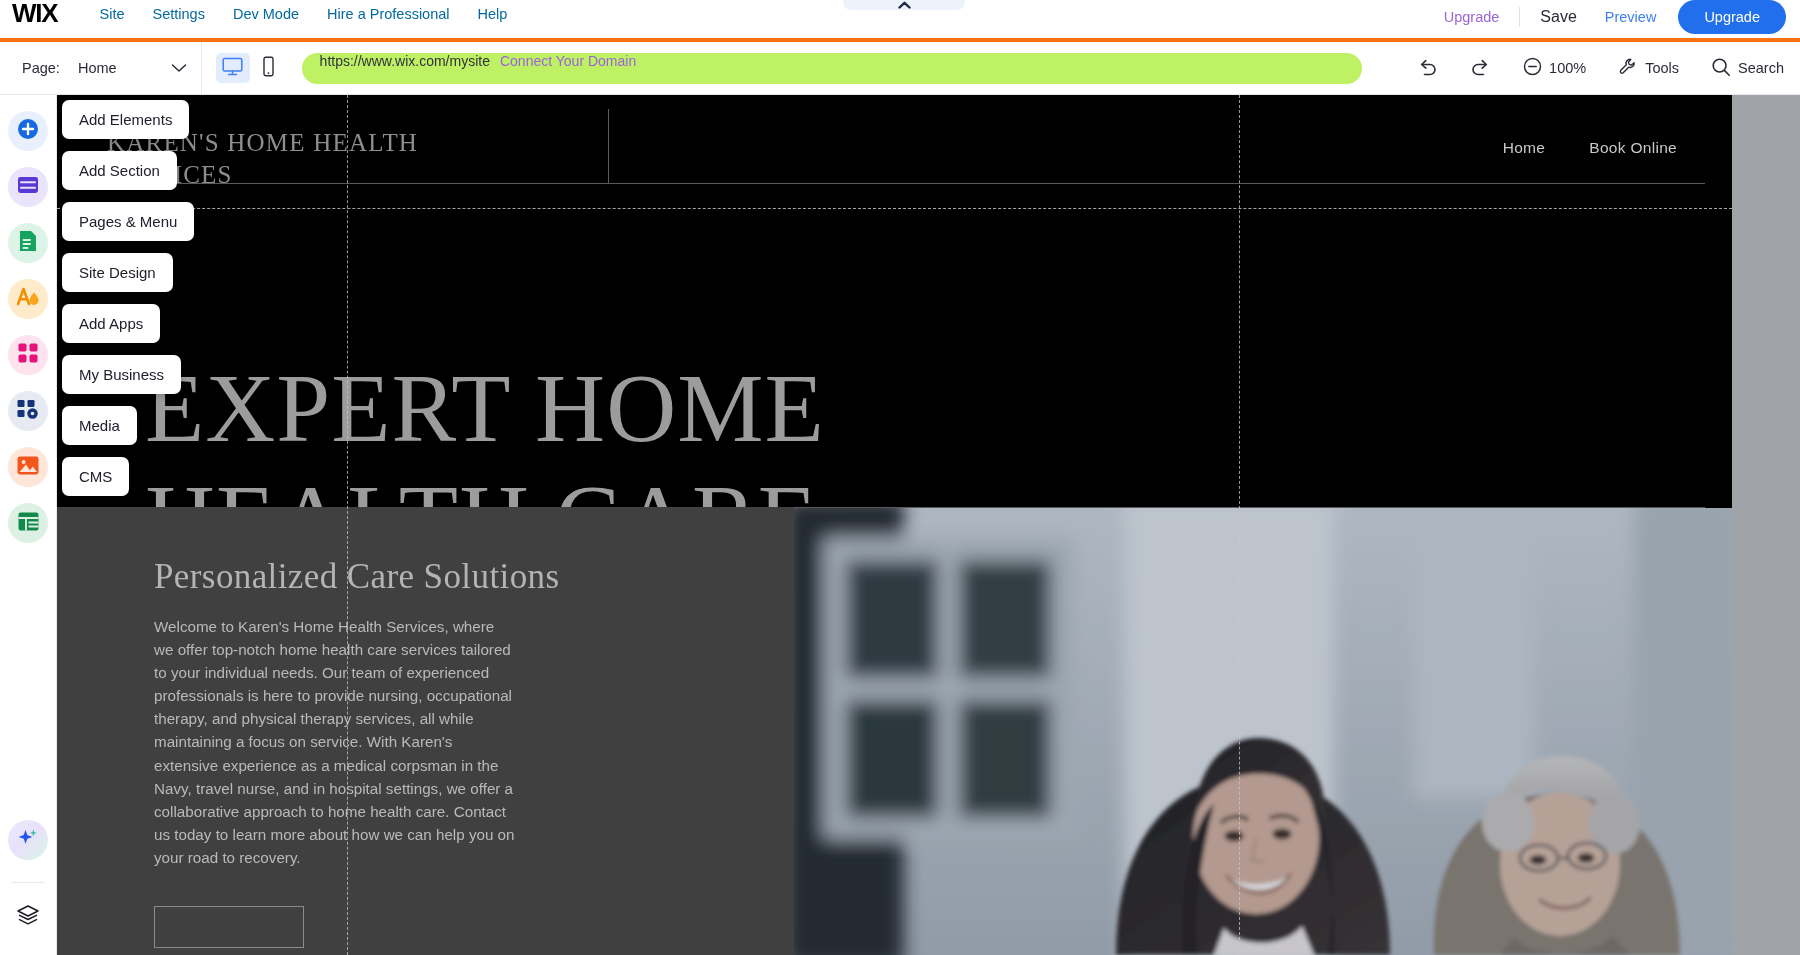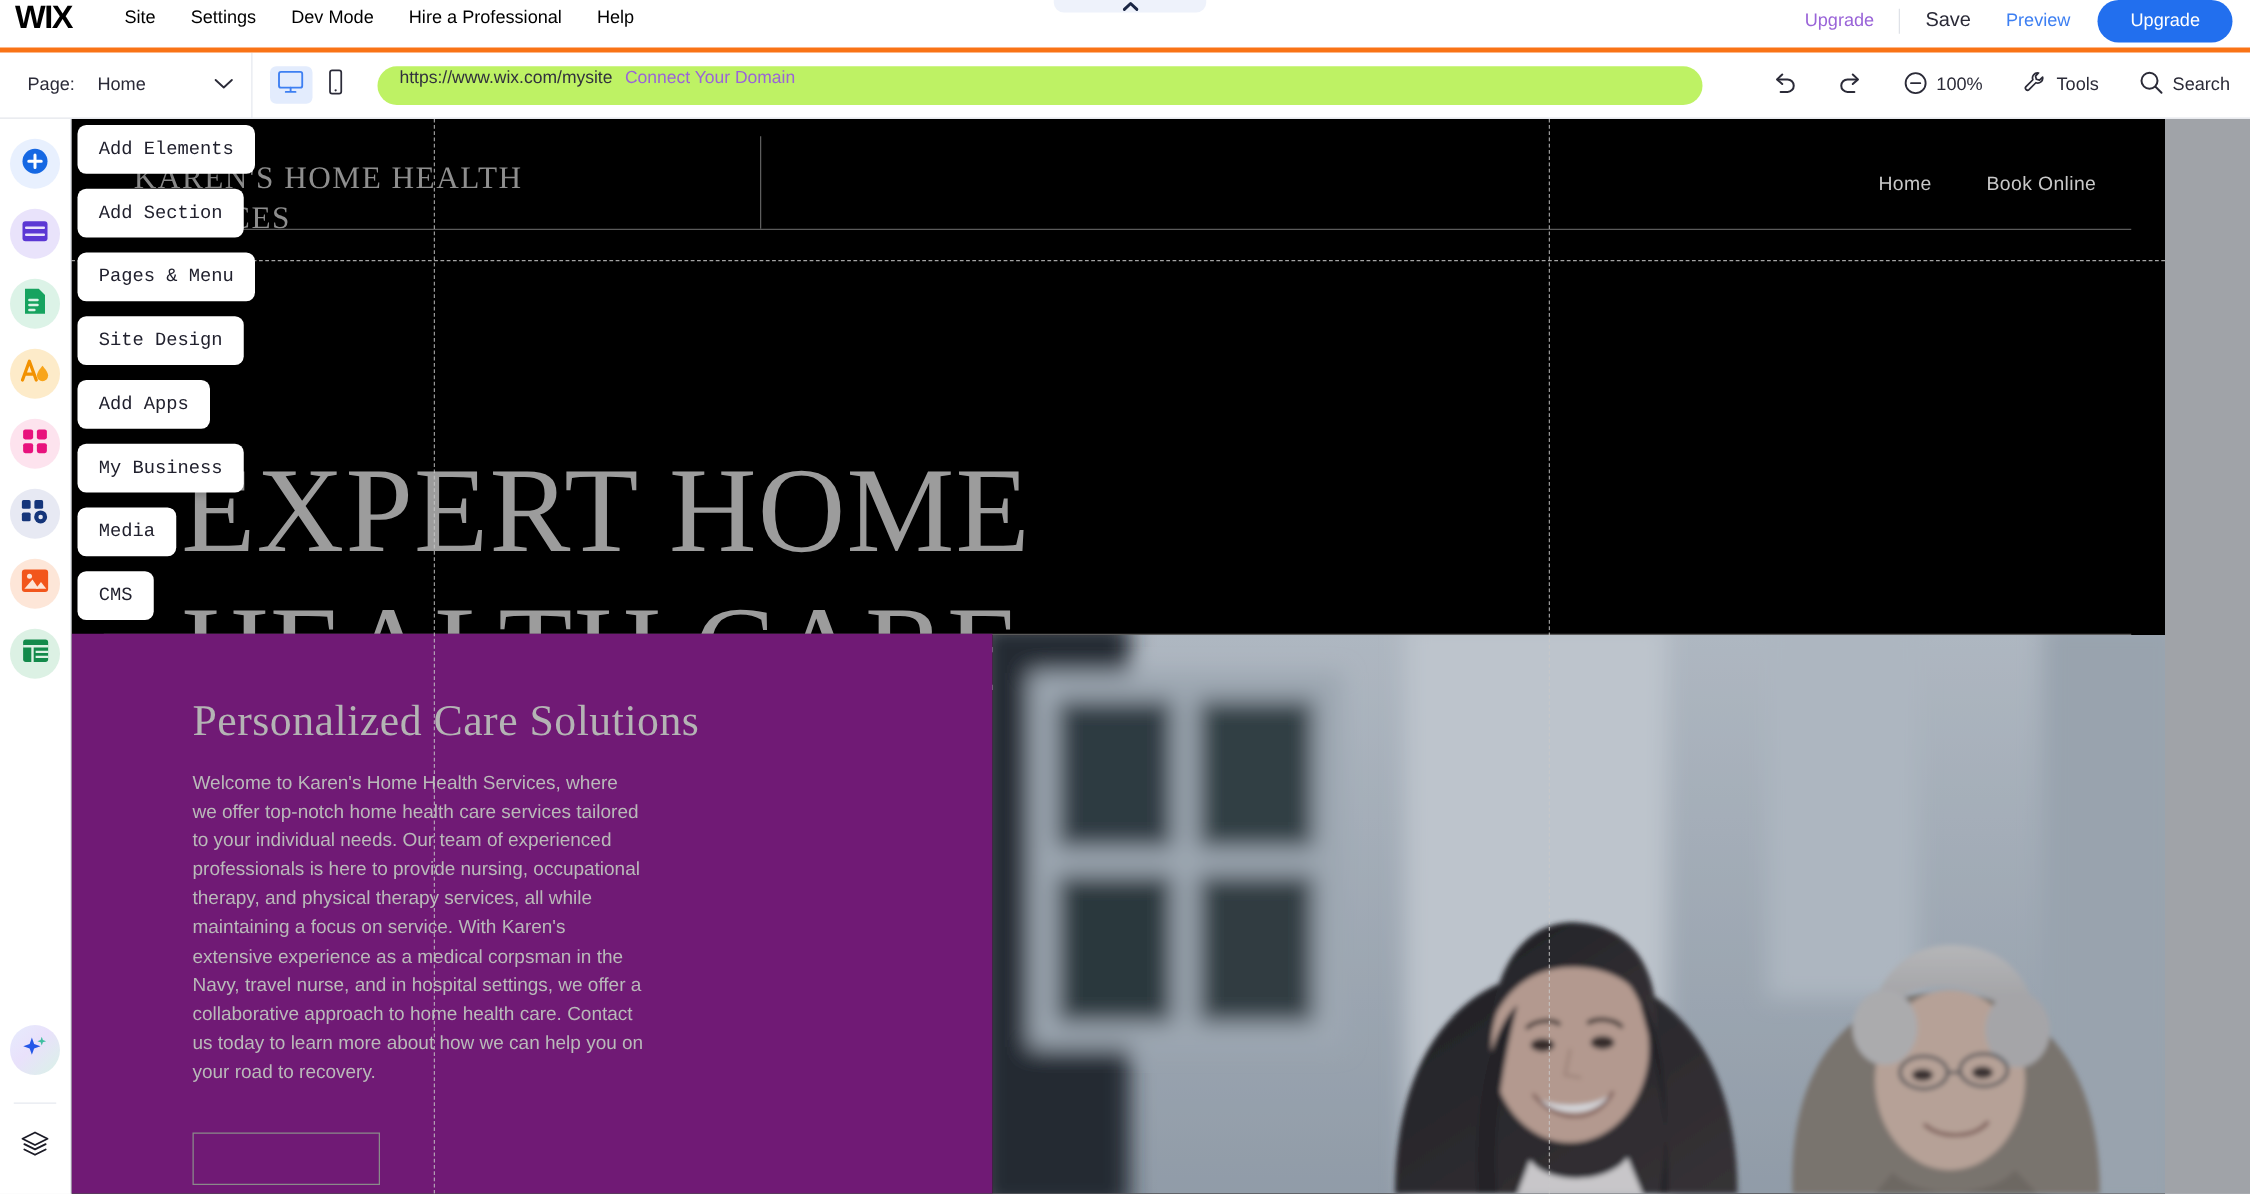--- a/index.html
+++ b/index.html
@@ -19,21 +19,21 @@
     z-index: 40;
   }
   .wix-logo {
     font-family: "Liberation Sans", sans-serif;
     font-size: 26px; font-weight: 700; letter-spacing: -1.2px;
     color: #000000; margin-left: 12px; margin-right: 28px;
     line-height: 1;
   }
   .topmenu { display: flex; align-items: center; gap: 0; }
   .topmenu-item {
-    font-size: 14.5px; color: #000000; padding: 6px 14px;
+    font-size: 14.5px; color: #0369a1; padding: 6px 14px;
     border-radius: 4px; cursor: pointer; white-space: nowrap;
   }
 
   .topbar-right {
     margin-left: auto; display: flex; align-items: center;
     gap: 0; padding-right: 14px;
   }
   .upgrade-link {
     font-size: 14.5px; color: #9a64d8; cursor: pointer;
     padding: 6px 14px; white-space: nowrap;
@@ -154,21 +154,21 @@
   .hero-title .l2 { display: block; margin-top: 14px; }
 
   .section-rule {
     position: absolute; left: 26px; top: 412px; width: 1622px; height: 1px;
     background: #5a5a5a;
   }
 
   
   .content-left {
     position: absolute; left: 0; top: 412px; width: 737px; height: 448px;
-    background: #701a75;
+    background: #404040;
   }
   .sec-heading {
     position: absolute; left: 97px; top: 50px;
     font-family: "Liberation Serif", serif;
     font-size: 35px; color: #b4b4b4; letter-spacing: .4px;
   }
   .sec-body {
     position: absolute; left: 97px; top: 108px; width: 363px;
     font-family: "Liberation Sans", sans-serif;
     font-size: 15.2px; line-height: 1.52; color: #b9b9b9;
@@ -191,21 +191,21 @@
   }
   .guide-h {
     position: absolute; left: 0; width: 1675px; height: 0;
     border-top: 1px dashed #cfcfcf; opacity: .8; z-index: 20;
   }
 
   
   .panel-stack { position: absolute; left: 5px; top: 5px; z-index: 30; }
   .panel-btn {
     display: block; background: #ffffff; color: #21212e;
-    font-size: 15px; font-family: Liberation Mono, monospace;
+    font-size: 15px; font-family: Liberation Sans, sans-serif;
     border: none; border-radius: 7px; padding: 11px 17px;
     margin-bottom: 12px; cursor: pointer; white-space: nowrap;
     box-shadow: 0 2px 7px rgba(0,0,0,.22); text-align: left;
   }
 
   .scroll-gutter {
     position: absolute; left: 1675px; top: 0; width: 68px; height: 860px;
     background: #a0a3a8;
   }
 </style>

